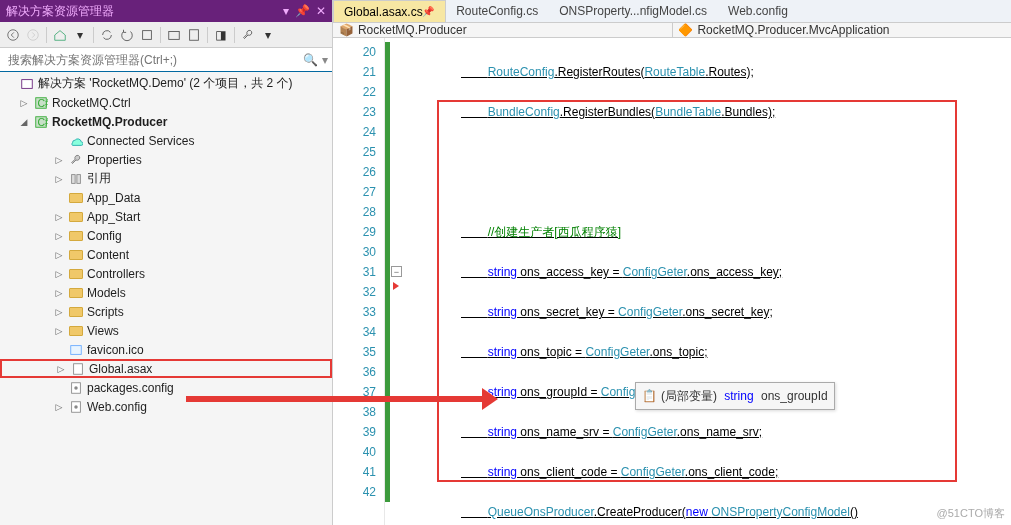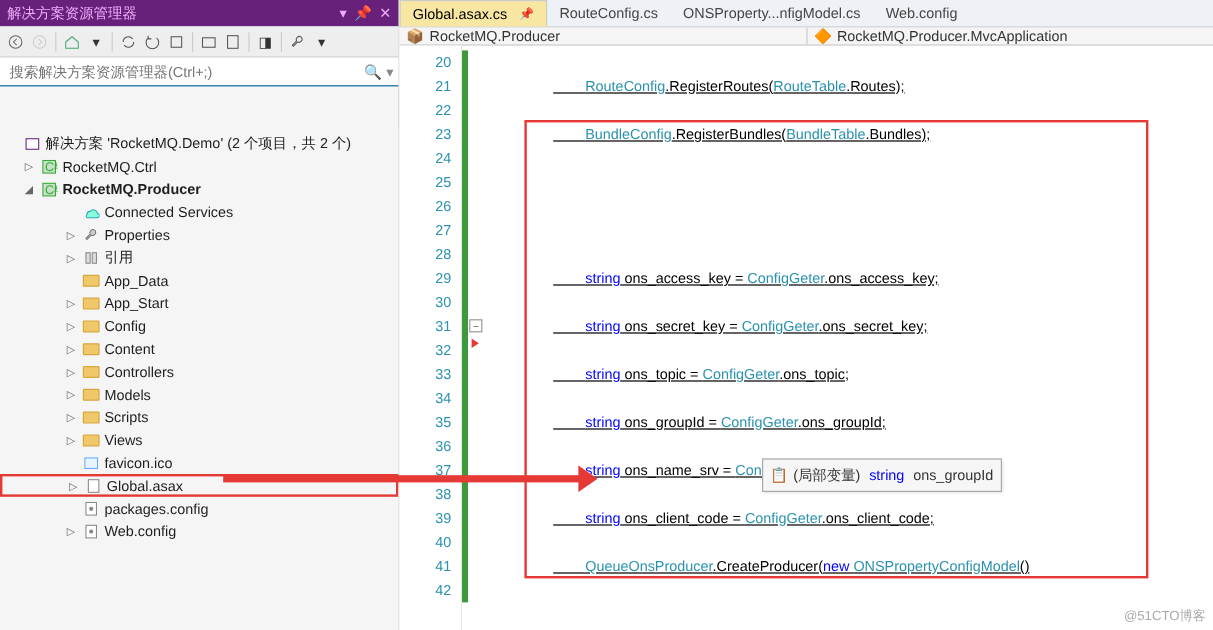--- a/index.html
+++ b/index.html
@@ -7,32 +7,32 @@
 .container { display:flex; height:100%; }
 .left-panel { width:333px; background:#f5f5f5; border-right:1px solid #ccc; display:flex; flex-direction:column; }
 .se-header { background:#68217a; color:#f0abfc; height:22px; display:flex; align-items:center; padding:0 6px; justify-content:space-between; }
 .se-header-right { display:flex; gap:6px; }
 .se-toolbar { height:26px; background:#eee; border-bottom:1px solid #ccc; display:flex; align-items:center; padding:0 4px; gap:2px; }
 .tb { width:18px; height:18px; display:flex; align-items:center; justify-content:center; color:#333; cursor:pointer; }
 .tb svg { width:14px; height:14px; }
 .tb-sep { width:1px; height:16px; background:#ccc; margin:0 2px; }
 .se-search { height:24px; display:flex; align-items:center; padding:0 4px; border-bottom:1px solid #0369a1; background:#fff; }
 .se-search input { flex:1; border:none; background:transparent; padding:2px 4px; outline:none; color:#888; }
-.tree { flex:1; overflow:auto; padding:2px 0; background:#f5f5f5;margin-top:36px; }
+.tree { flex:1; overflow:auto; padding:2px 0; background:#f5f5f5; }
 .node { display:flex; align-items:center; height:19px; padding-left:4px; cursor:pointer; }
 .exp { width:12px; height:12px; display:flex; align-items:center; justify-content:center; color:#666; font-size:9px; }
 .icon { width:16px; height:16px; margin:0 3px; display:flex; align-items:center; justify-content:center; }
 .folder { background:#f0c869; border:1px solid #d4a93d; width:14px; height:10px; border-radius:1px; }
 .lbl { white-space:nowrap; color:#1e1e1e; }
 .bold { font-weight:bold; }
 .node.d1 { padding-left:18px; } .node.d2 { padding-left:53px; }
 .redbox { border:2px solid #e53935; }
 .right-panel { flex:1; display:flex; flex-direction:column; background:#fff; }
 .tabs { height:24px; background:#eef2f7; display:flex; align-items:flex-end; border-bottom:1px solid #ccc; }
-.tab { height:22px; padding:0 10px; display:flex; align-items:center; gap:10px; color:#444; cursor:pointer; border-right:1px solid transparent;}
+.tab { height:22px; padding:0 10px; display:flex; align-items:center; gap:0; color:#444; cursor:pointer; border-right:1px solid transparent;}
 .tab.active { background:#f7e7a3; border-top:1px solid #ccc; border-left:1px solid #ccc; border-right:1px solid #ccc; color:#000; }
 .tab .pin { color:#666; font-size:10px; }
 .nav-bar { height:22px; display:flex; border-bottom:1px solid #ccc; background:#f5f5f5; }
 .nav-half { flex:1; display:flex; align-items:center; padding:0 6px; gap:4px; border-right:1px solid #ccc; color:#333; }
 .nav-half:last-child { border-right:none; }
 .editor { flex:1; display:flex; font-family:Consolas,monospace; font-size:13px; position:relative; }
 .gutter { width:52px; background:#fff; text-align:right; color:#2b91af; padding:4px 8px 0 0; line-height:20px; border-right:1px solid #e8e8e8; }
 .gutter div { height:20px; }
 .greenbar { position:absolute; left:52px; top:4px; width:5px; background:#3c9a3c; }
 .fold { position:absolute; left:58px; top:4px; width:14px; }
@@ -334,20 +334,21 @@
       <div class="greenbar" style="height:460px"></div>
       <div class="redtri"></div>
       <div class="fold">
           <div class="fold-box" style="margin-top:224px">−</div>
         </div>
       <div class="code">
 <div class="ln">        <span class="type">RouteConfig</span><span>.RegisterRoutes(</span><span class="type">RouteTable</span><span>.Routes);</span></div>
 <div class="ln">        <span class="type">BundleConfig</span><span>.RegisterBundles(</span><span class="type">BundleTable</span><span>.Bundles);</span></div>
 <div class="ln"></div>
 <div class="ln"></div>
+<div class="ln">        <span class="cm">//创建生产者[西瓜程序猿]</span></div>
 <div class="ln">        <span class="kw">string</span><span> ons_access_key = </span><span class="type">ConfigGeter</span><span>.ons_access_key;</span></div>
 <div class="ln">        <span class="kw">string</span><span> ons_secret_key = </span><span class="type">ConfigGeter</span><span>.ons_secret_key;</span></div>
 <div class="ln">        <span class="kw">string</span><span> ons_topic = </span><span class="type">ConfigGeter</span><span>.ons_topic;</span></div>
 <div class="ln">        <span class="kw">string</span><span> ons_groupId = </span><span class="type">ConfigGeter</span><span>.ons_groupId;</span></div>
 <div class="ln">        <span class="kw">string</span><span> ons_name_srv = </span><span class="type">ConfigGeter</span><span>.ons_name_srv;</span></div>
 <div class="ln">        <span class="kw">string</span><span> ons_client_code = </span><span class="type">ConfigGeter</span><span>.ons_client_code;</span></div>
 <div class="ln">        <span class="type">QueueOnsProducer</span><span>.CreateProducer(</span><span class="kw">new </span><span class="type">ONSPropertyConfigModel</span><span>()</span></div>
 
 
 

